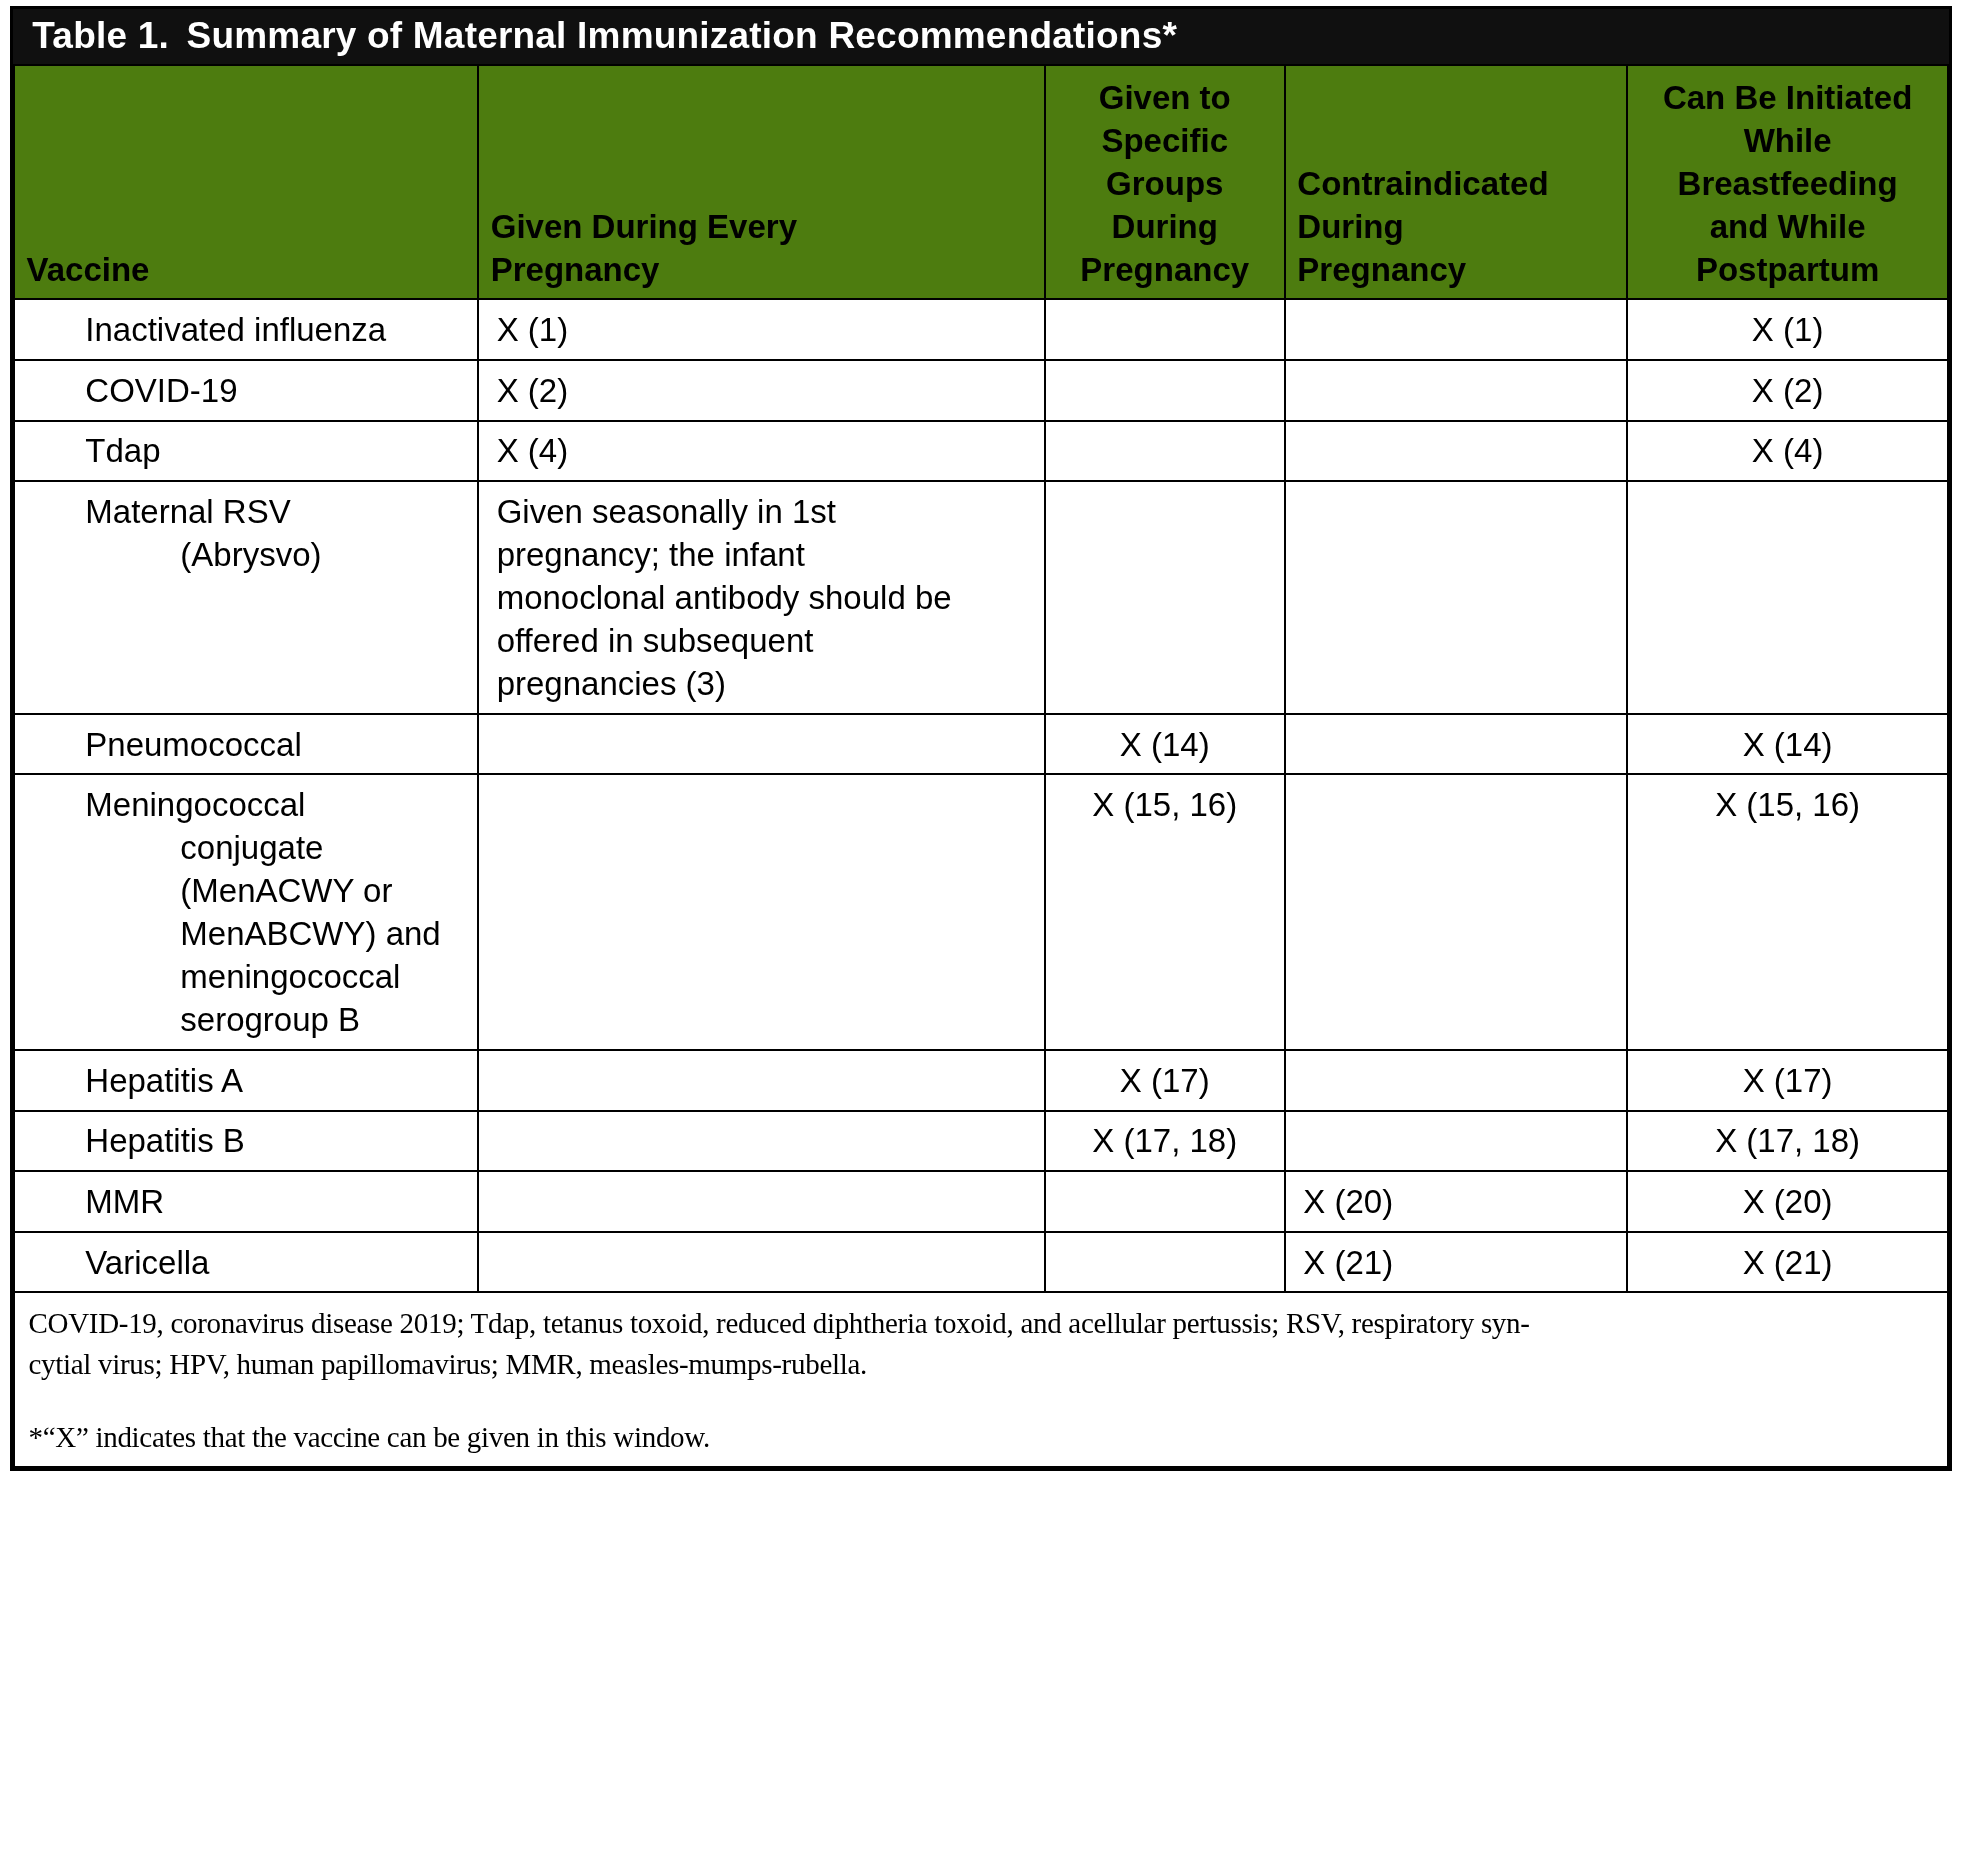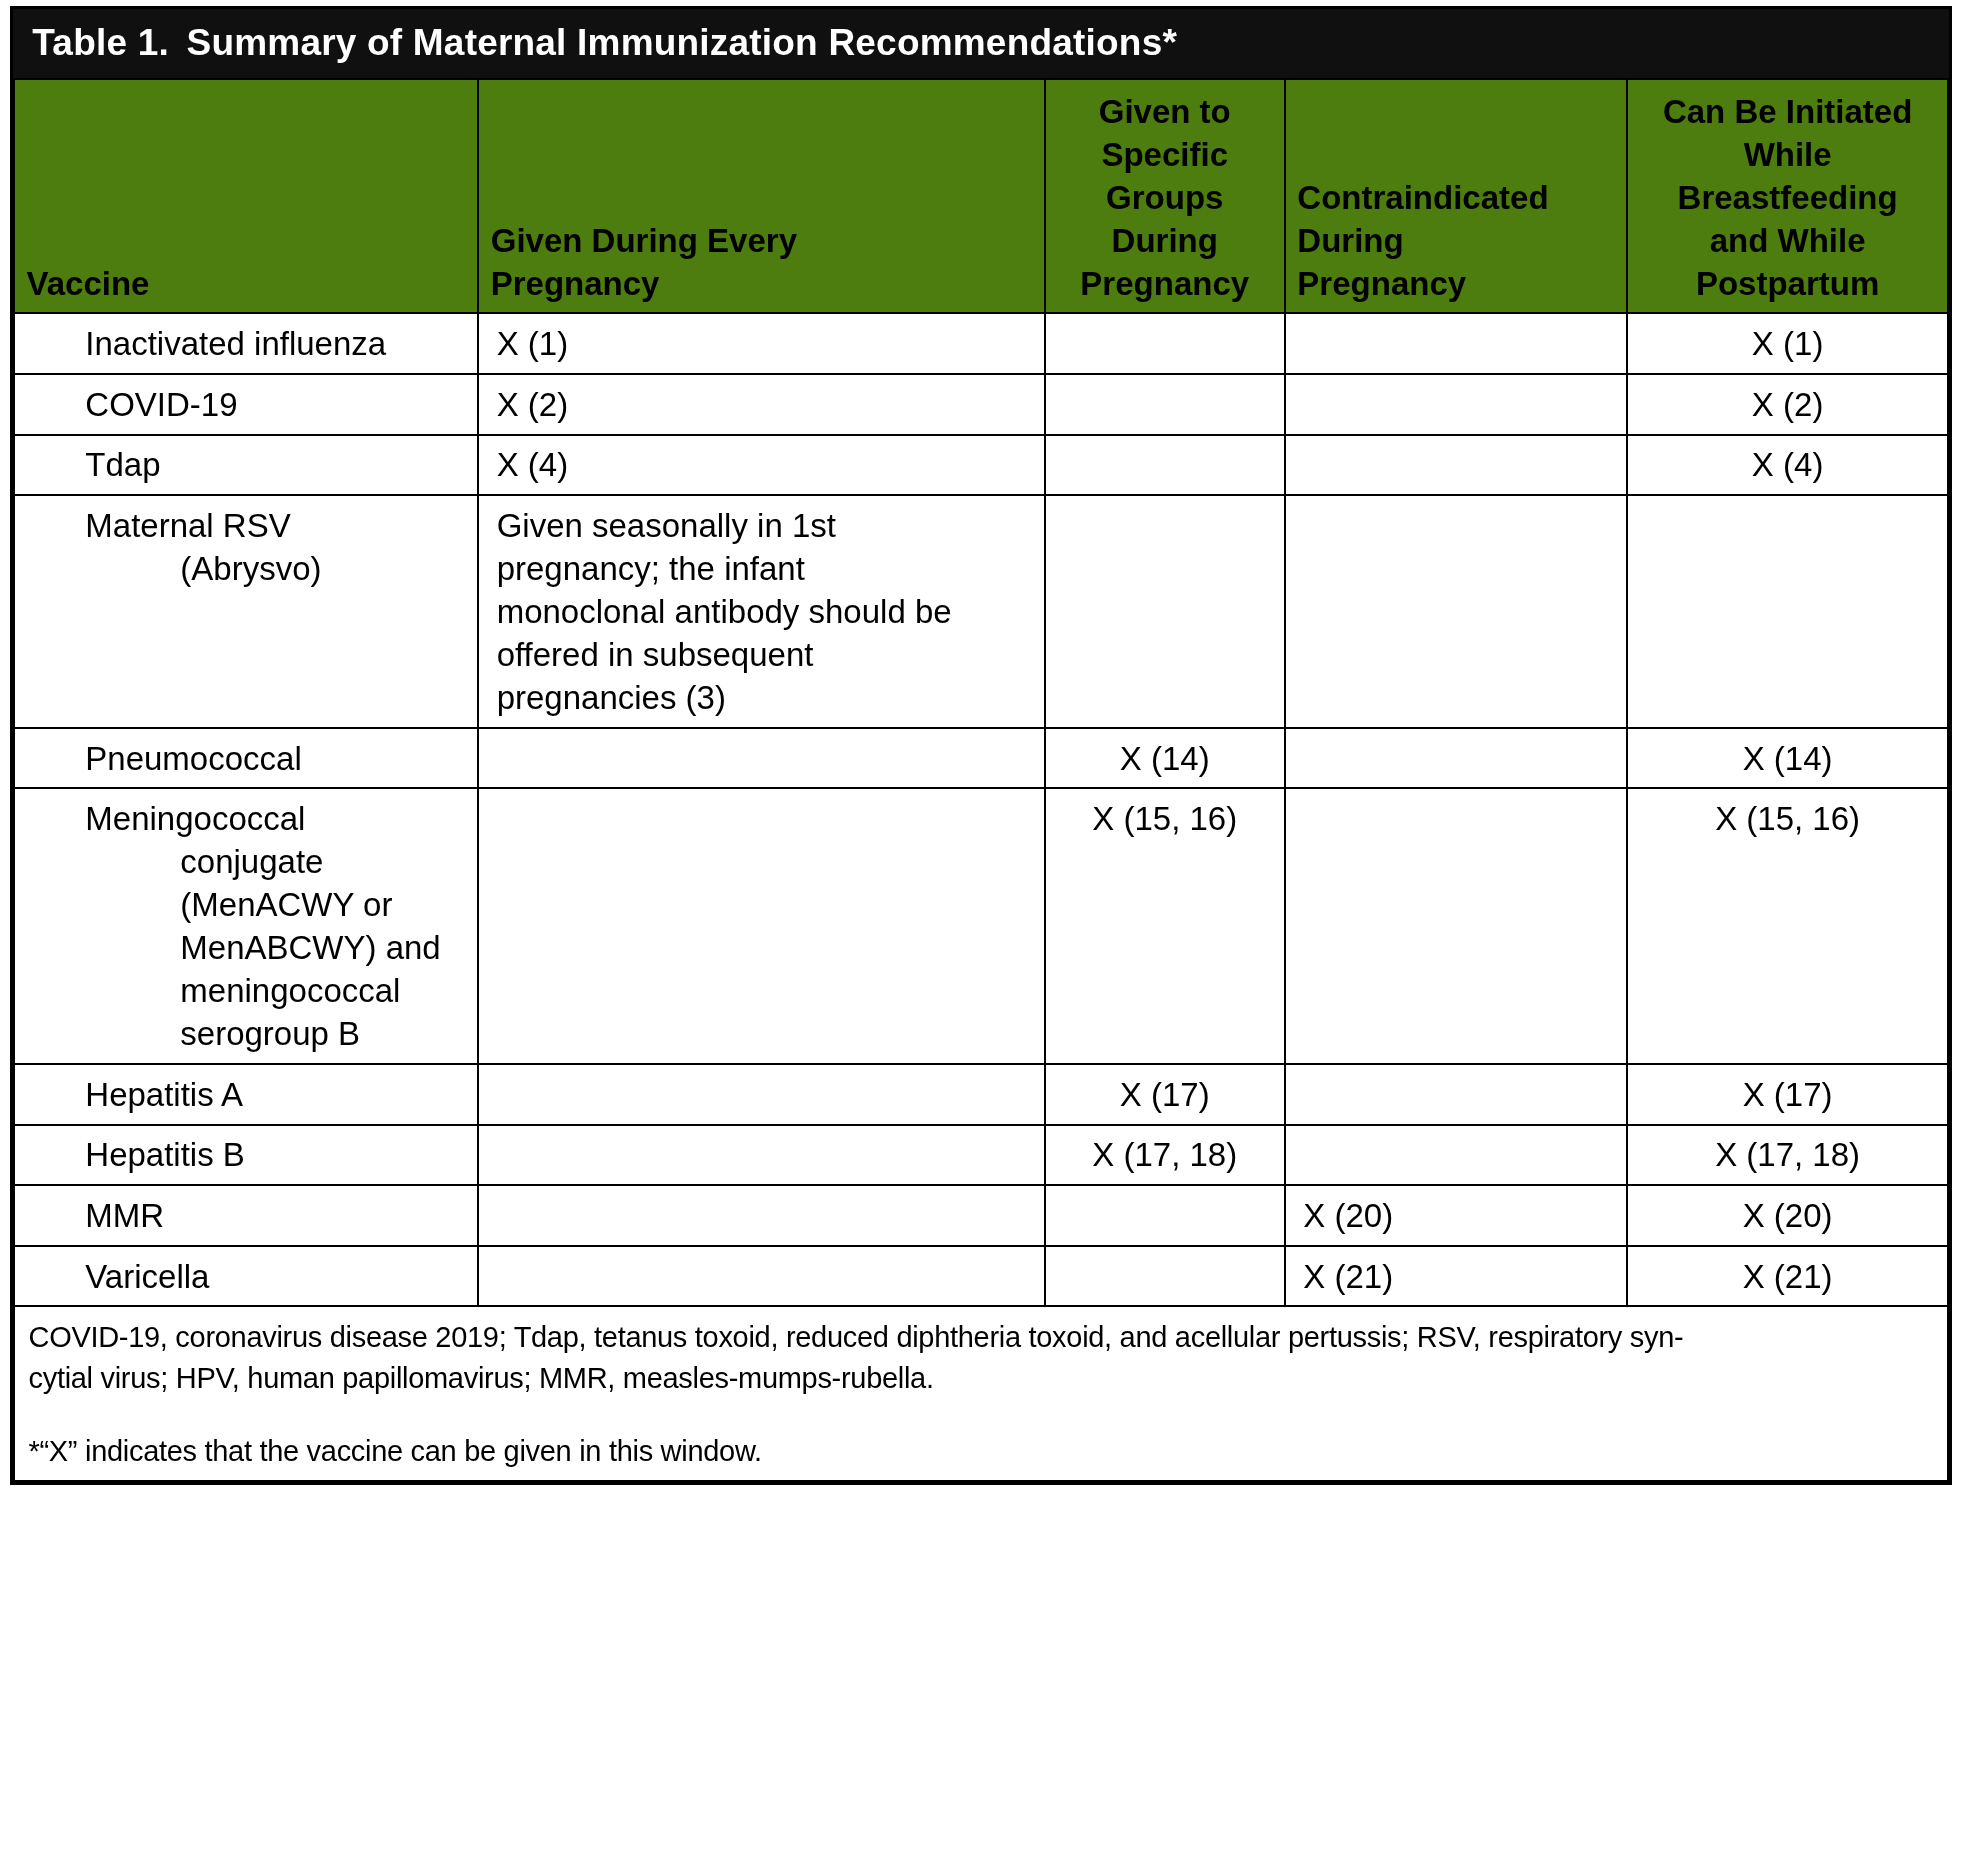--- a/index.html
+++ b/index.html
@@ -7,21 +7,21 @@
     width:1962px;
     font-family:"Liberation Sans", sans-serif;
     color:#000;
     -webkit-font-smoothing:antialiased;
   }
   .page{padding:5.9px 9.8px 7.8px 9.8px;box-sizing:border-box;width:1962px;}
   .table-frame{border:3.9px solid #000;}
   .title-bar{
     background:#101010;
     color:#fff;
-    height:69px;
+    height:55px;
     display:flex;
     align-items:center;
     padding-left:19.5px;
     font-size:37px;
     font-weight:bold;
     letter-spacing:0.2px;
   }
   .title-bar .tlabel{margin-right:17.6px;}
   table{
     border-collapse:collapse;
@@ -56,20 +56,21 @@
   td.name .ln.first{padding-left:0;}
   td.name.item .ln{padding-left:146px;}
   td.name.item .ln.first{padding-left:51px;}
   td.c-left{text-align:left;padding-left:17.6px;}
   td.c-center{text-align:center;}
   td.footer-cell{
     font-size:29px;
     line-height:41px;
     letter-spacing:-0.3px;
     padding:9.8px 13.7px 7.8px 13.7px;
+    font-family:Liberation Serif, serif;
   }
   td.footer-cell .fline{white-space:nowrap;}
   td.footer-cell .fn2{margin-top:32px;white-space:nowrap;}
 </style>
 </head>
 <body>
 
 <div class="page">
   <div class="table-frame">
 

